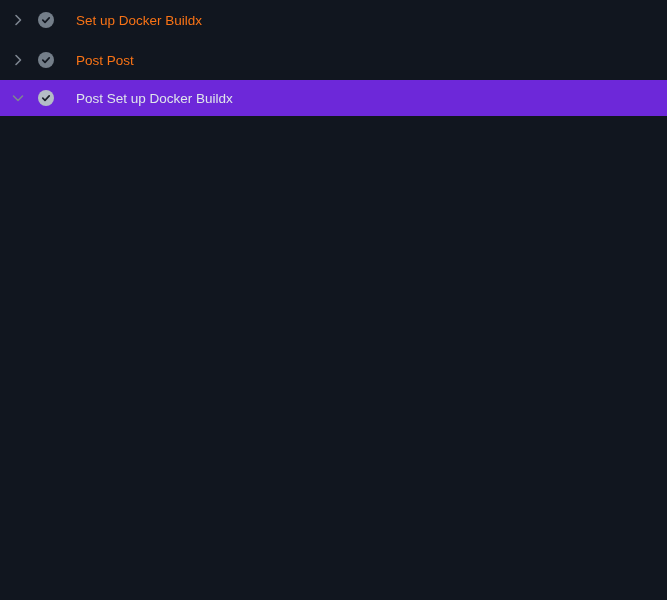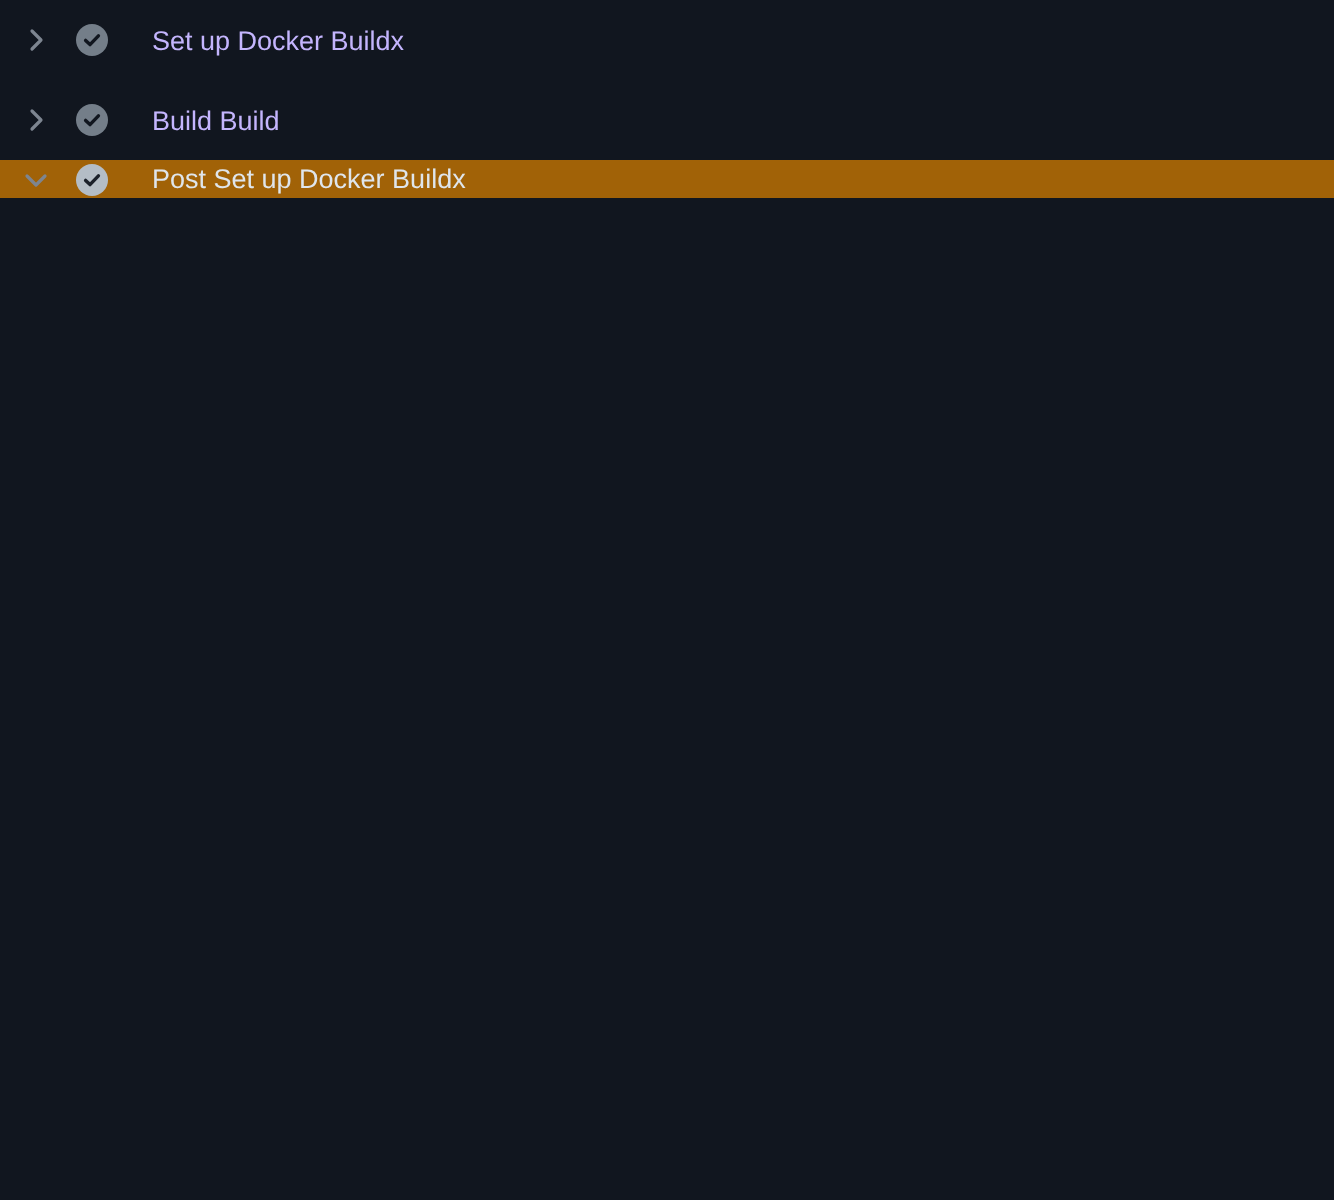--- a/index.html
+++ b/index.html
@@ -6,24 +6,24 @@
   body {
     width:667px; height:600px; overflow:hidden;
     background:#11161f;
     font-family:"Liberation Sans", sans-serif;
     -webkit-font-smoothing:antialiased;
   }
   
   .step-row {
     height:40px; display:flex; align-items:center;
     padding-left:10px; cursor:pointer;
-    color:#c4b5fd; font-size:13.5px;
+    color:#f97316; font-size:13.5px;
   }
   .step-row.expanded {
-    height:19px; background:#a16207; color:#dfe5eb;
+    height:36px; background:#6d28d9; color:#dfe5eb;
   }
   .chev {
     width:16px; height:16px; flex:0 0 16px; margin-right:12px;
     display:flex; align-items:center; justify-content:center;
   }
   .chev svg { display:block; }
   .check {
     width:16px; height:16px; flex:0 0 16px; border-radius:50%;
     background:#747e89; margin-right:12px;
     display:flex; align-items:center; justify-content:center;
@@ -68,21 +68,21 @@
     <span class="chev">
       <svg width="16" height="16" viewBox="0 0 16 16">
           <path d="M6 3.5 L10.5 8 L6 12.5" fill="none" stroke="#7d8590" stroke-width="1.6" stroke-linecap="round" stroke-linejoin="round"></path>
         </svg>
     </span>
     <span class="check">
       <svg width="10" height="10" viewBox="0 0 10 10">
           <path d="M1.8 5.2 L4 7.3 L8.2 2.9" fill="none" stroke="#11161f" stroke-width="1.7" stroke-linecap="round" stroke-linejoin="round"></path>
         </svg>
     </span>
-    <span class="step-title">Build Build</span>
+    <span class="step-title">Post Post</span>
   </div>
 
   <div class="step-row expanded">
     <span class="chev">
       <svg width="16" height="16" viewBox="0 0 16 16">
           <path d="M3.5 6 L8 10.5 L12.5 6" fill="none" stroke="#7d8590" stroke-width="1.6" stroke-linecap="round" stroke-linejoin="round"></path>
         </svg>
     </span>
     <span class="check">
       <svg width="10" height="10" viewBox="0 0 10 10">

